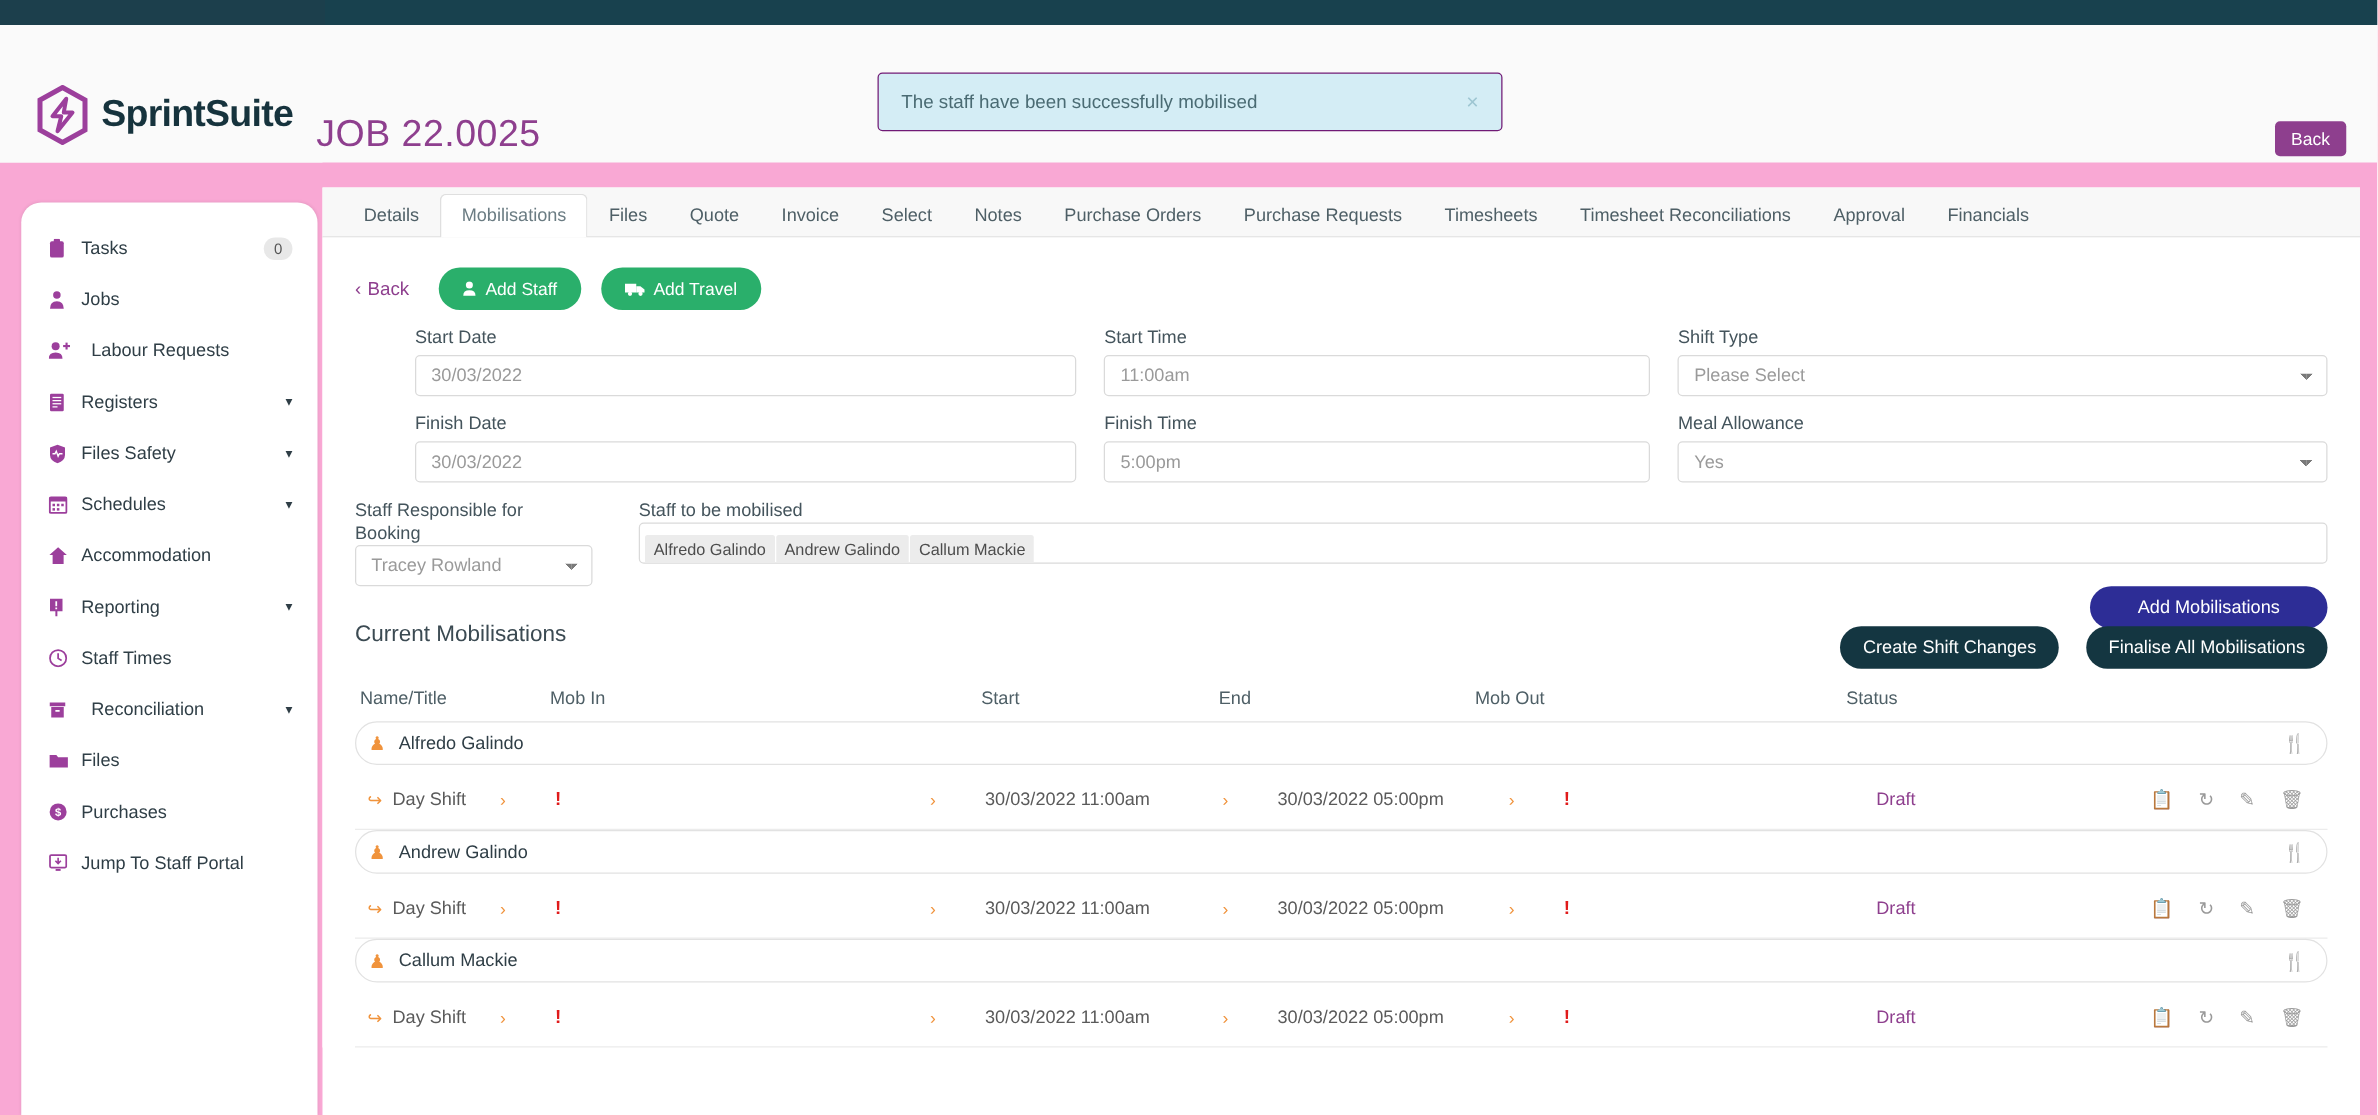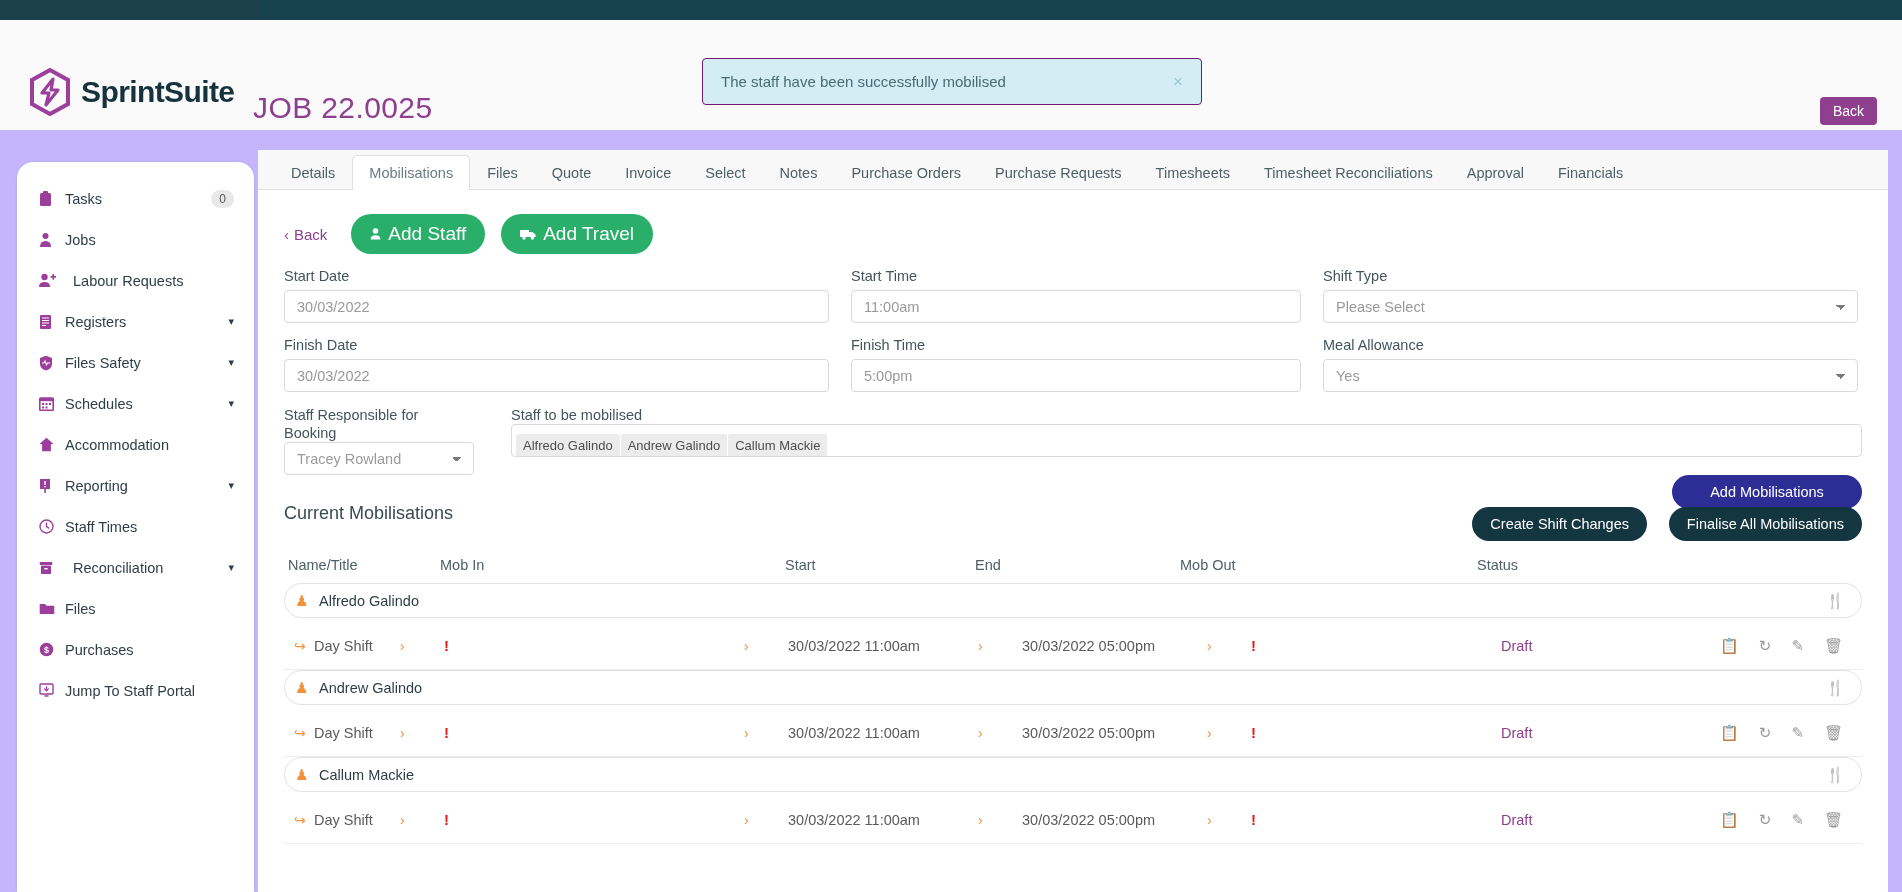--- a/index.html
+++ b/index.html
@@ -2,21 +2,21 @@
 <html><head>
 <meta charset="utf-8">
 <style>
   * { box-sizing: border-box; margin: 0; padding: 0; }
   html, body {
     width: 1902px; height: 892px;
     font-family: "Liberation Sans", sans-serif;
     background: #ffffff;
     overflow: hidden;
   }
-  #app { position: relative; width: 1902px; height: 892px; background:#c4b5fd; }
+  #app { position: relative; width: 1902px; height: 892px; background:#f9a8d4; }
 
   
   .topstrip {
     position:absolute; top:0; left:0; width:1902px; height:20px;
     background:#18414e;
   }
   .topstrip .browser-seam {
     position:absolute; left:0; top:0; width:260px; height:20px;
     background:#1c3f4c;
   }
@@ -109,27 +109,27 @@
   }
 
   .panel { padding:24px 26px 0 26px; position:relative; background:#fff; }
 
   .toolbar { display:flex; align-items:center; gap:16px; margin-bottom:14px; }
   .link-back {
     font-size:15px; color:#8e3f8e; cursor:pointer; display:flex;
     align-items:center; gap:5px; padding-right:8px;
   }
   .pill {
-    border:none; border-radius:20px; padding:9px 19px; font-size:19px;
+    border:none; border-radius:20px; padding:9px 19px; font-size:14px;
     color:#fff; cursor:pointer; display:flex; align-items:center; gap:7px;
     font-family:"Liberation Sans", sans-serif;
   }
   .pill.green { background:#2aaf6b; }
 
-  .formrow { display:flex; gap:0; margin-bottom:14px; }
+  .formrow { display:flex; gap:0; margin-bottom:14px;margin-left:48px; }
   .fcol { display:flex; flex-direction:column; }
   .fcol.c1 { width:545px; margin-right:22px; }
   .fcol.c2 { width:450px; margin-right:22px; }
   .fcol.c3 { width:535px; }
   .flabel { font-size:14.5px; color:#44545c; margin-bottom:6px; }
   .finput, .fselect {
     height:33px; border:1px solid #dadada; border-radius:4px;
     padding:0 12px; font-size:14.5px; color:#9a9a9a; background:#fff;
     font-family:"Liberation Sans", sans-serif; width:100%;
   }

